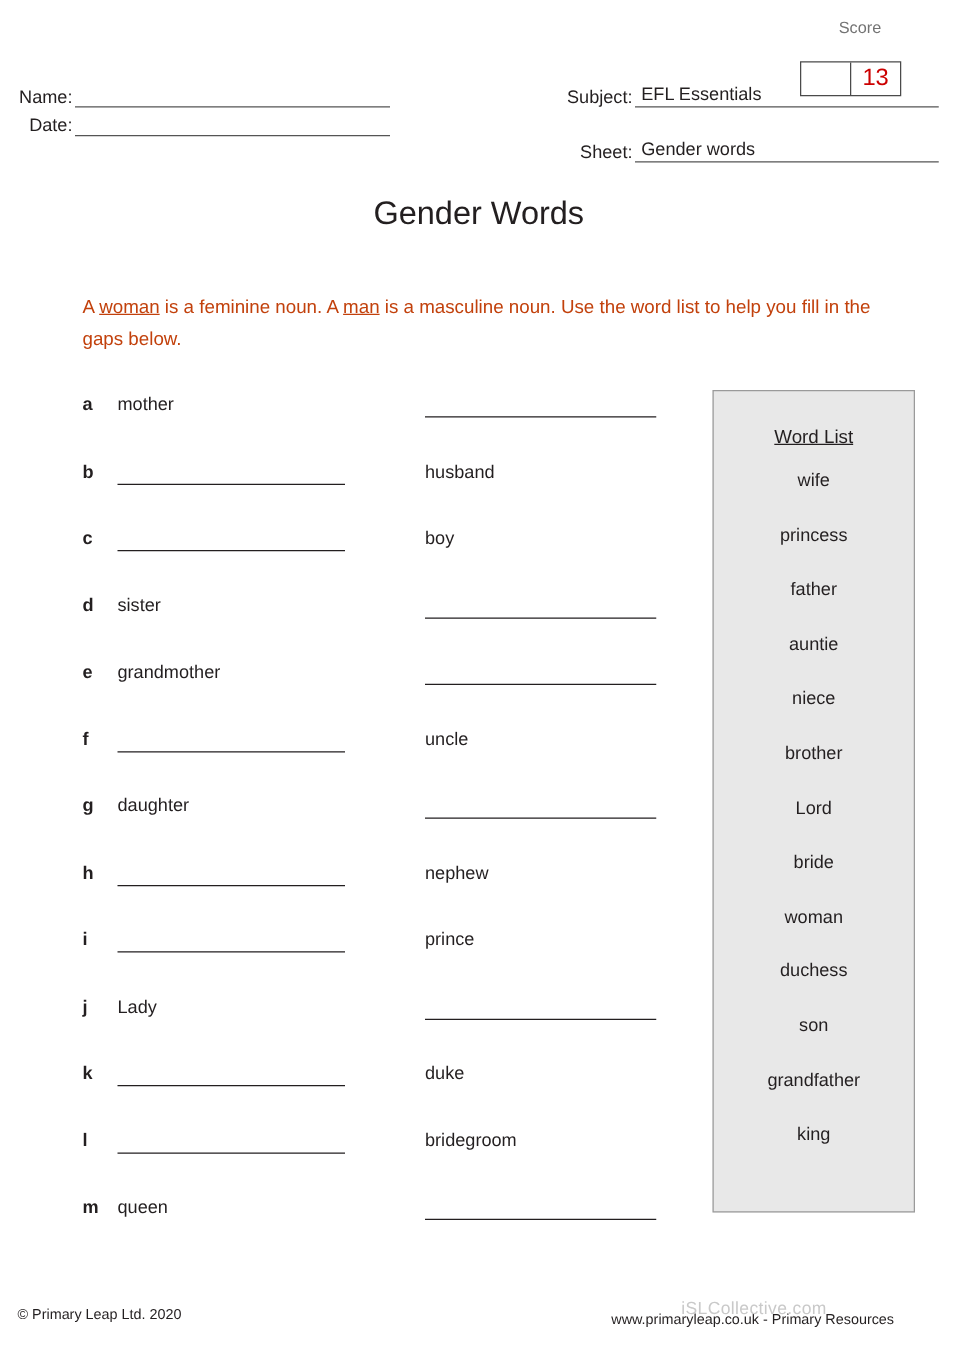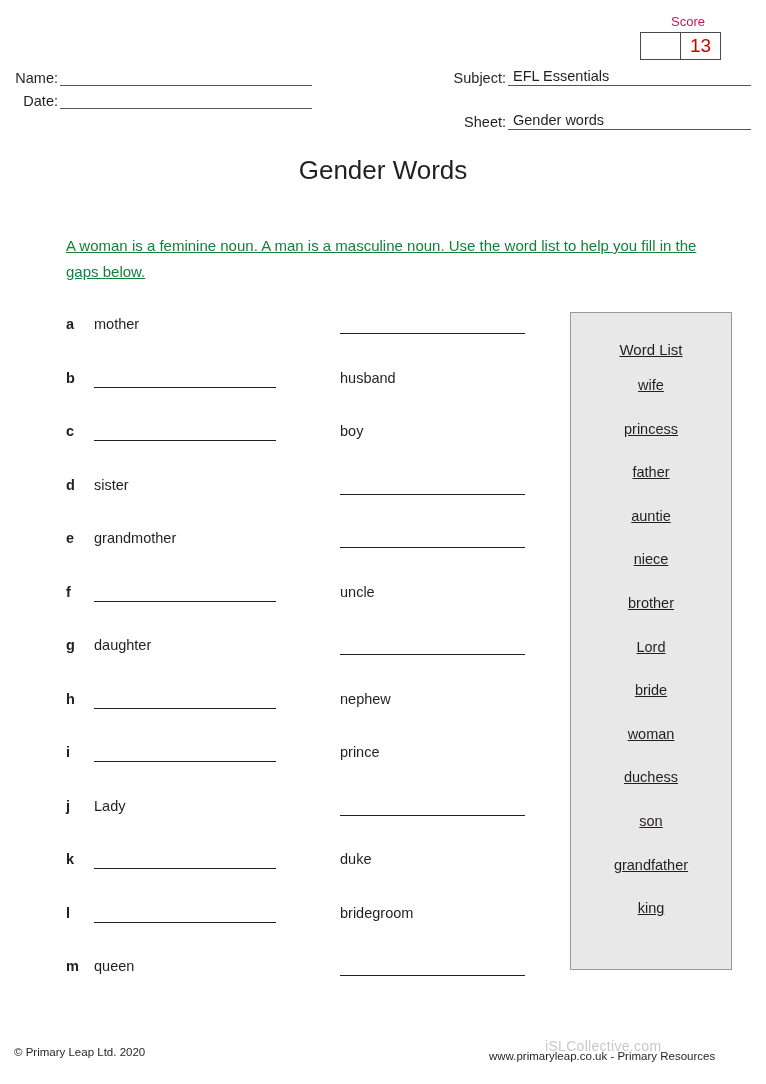--- a/index.html
+++ b/index.html
@@ -19,22 +19,22 @@
   
   .score-block {
     position: absolute;
     top: 14px;
     left: 640px;
     width: 96px;
     text-align: center;
   }
   .score-label {
     font-size: 13px;
-    color: #be185d;
-    margin-bottom: 3px;
+    color: #737373;
+    margin-bottom: 20px;
   }
   .score-boxes {
     display: flex;
     border: 1px solid #4a4a4a;
     height: 28px;
     width: 81px;
     box-sizing: border-box;
   }
   .score-box-left {
     flex: 1;
@@ -104,22 +104,21 @@
   }
 
   
   .intro {
     position: absolute;
     top: 233px;
     left: 66px;
     width: 648px;
     font-size: 15px;
     line-height: 26px;
-    color: #15803d;
-    text-decoration: underline;
+    color: #c2410c;
   }
   .intro u { text-decoration: underline; }
 
   
   .ex-list {
     position: absolute;
     top: 310px;
     left: 0;
     width: 766px;
   }
@@ -166,21 +165,20 @@
   }
   .word-list-title {
     font-size: 15px;
     text-decoration: underline;
     margin-top: 28px;
     margin-bottom: 6px;
   }
   .word-item {
     font-size: 14.5px;
     line-height: 43.6px;
-    text-decoration: underline;
   }
 
   
   .footer-left {
     position: absolute;
     left: 14px;
     top: 1046px;
     font-size: 11.5px;
     color: #231f20;
   }

